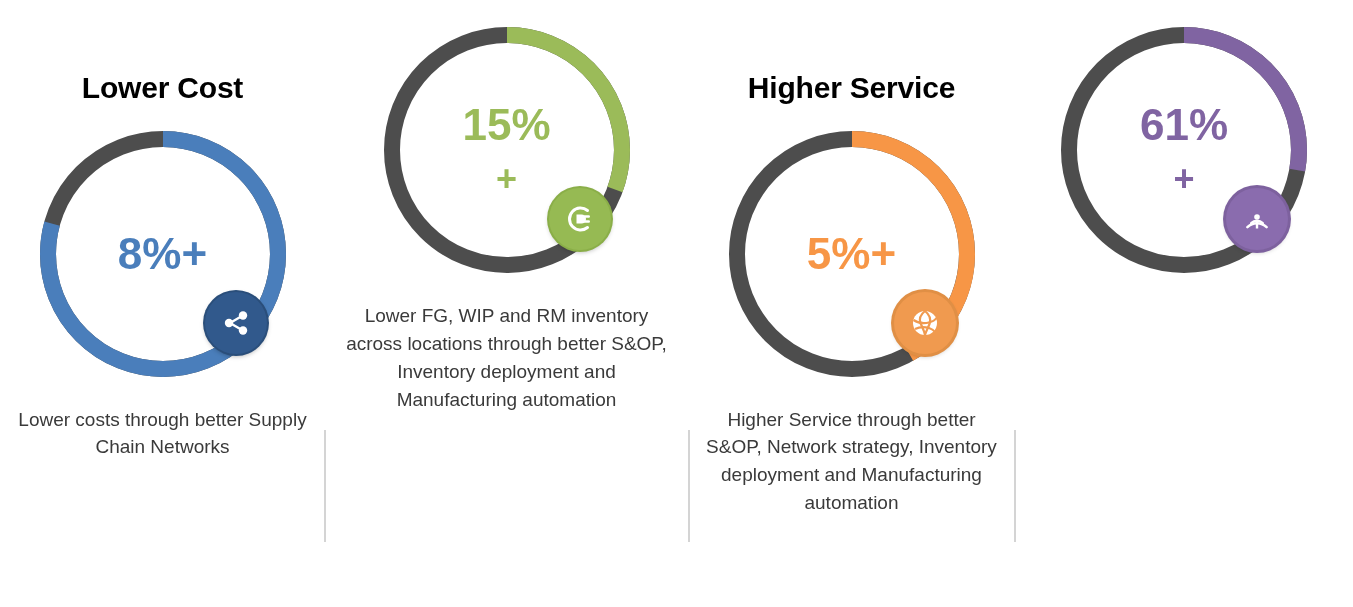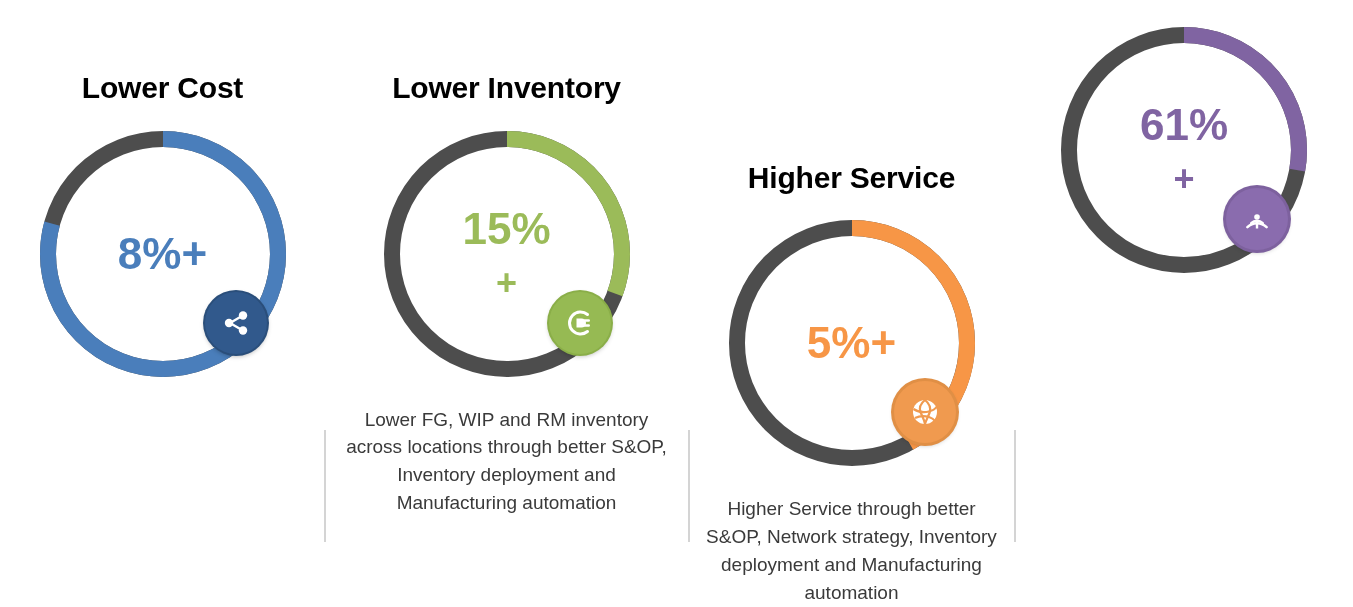--- a/index.html
+++ b/index.html
@@ -33,21 +33,21 @@
   .col {
     position: relative;
     box-sizing: border-box;
     display: flex;
     flex-direction: column;
     align-items: center;
   }
 
   .col-0 { width: 325px; }
   .col-1 { width: 363px; }
-  .col-2 { width: 327px; justify-content: flex-end; }
+  .col-2 { width: 327px; }
   .col-3 { width: 338px; }
 
   .card-title {
     font-size: 30px;
     font-weight: bold;
     color: #000000;
     text-align: center;
     line-height: 1.05;
     margin-top: 72px;
     white-space: nowrap;
@@ -155,24 +155,24 @@
           <svg width="34" height="34" viewBox="0 0 34 34">
             <line x1="11" y1="17" x2="23" y2="10" stroke="#ffffff" stroke-width="2.4" stroke-linecap="round"></line>
             <line x1="11" y1="17" x2="23" y2="24" stroke="#ffffff" stroke-width="2.4" stroke-linecap="round"></line>
             <circle cx="10" cy="17" r="4.2" fill="#ffffff"></circle>
             <circle cx="24" cy="9.5" r="4.2" fill="#ffffff"></circle>
             <circle cx="24" cy="24.5" r="4.2" fill="#ffffff"></circle>
           </svg>
         </div>
       </div>
 
+      <div class="caption">Lower costs through better Supply Chain Networks</div>
     </div>
 
     <div class="col col-1">
-      <div class="card-title">Lower Inventory</div>
 
       <div class="ring-wrap">
         <svg class="ring-svg" viewBox="0 0 260 260">
           <circle cx="130" cy="130" r="115" fill="none" stroke="#4D4D4D" stroke-width="16"></circle>
           <circle cx="130" cy="130" r="115" fill="none" stroke="#9BBB59" stroke-width="16" stroke-dasharray="220.8 501.8" stroke-dashoffset="0" transform="rotate(-90 130 130)"></circle>
         </svg>
 
         <div class="ring-center">
           <div class="ring-value" style="color:#9BBB59;">15%</div>
           <div class="ring-plus-below" style="color:#9BBB59;">+</div>

